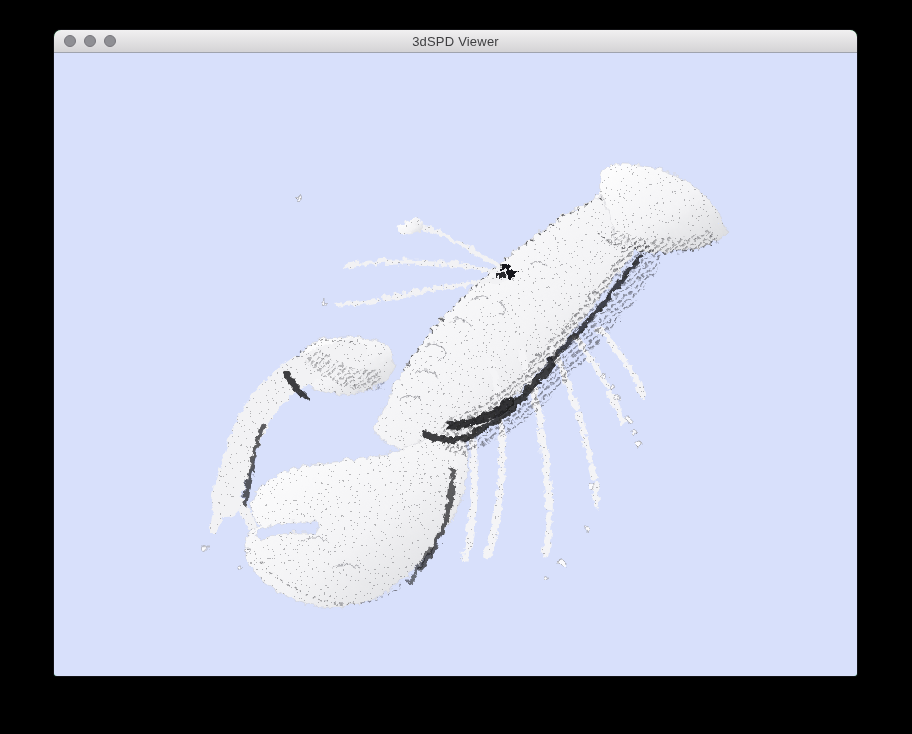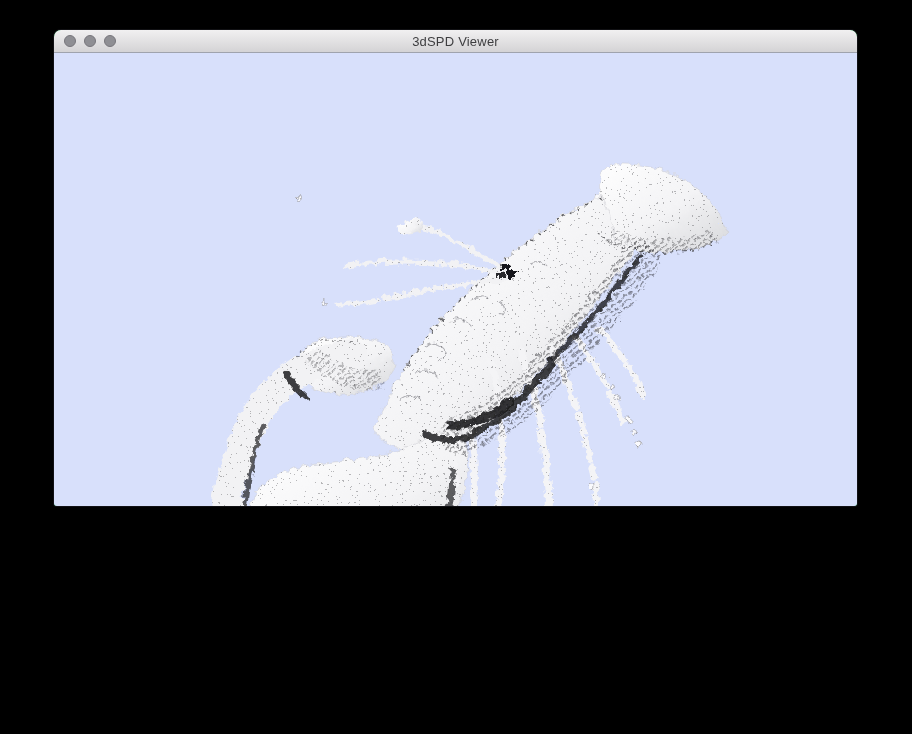--- a/index.html
+++ b/index.html
@@ -1,18 +1,18 @@
 <!DOCTYPE html>
 <html><head>
 <meta charset="utf-8">
 <style>
   html,body{margin:0;padding:0;background:#000;width:912px;height:734px;overflow:hidden;
             font-family:"Liberation Sans",sans-serif;}
   .desktop{position:absolute;inset:0;background:#000;}
-  .window{position:absolute;left:54px;top:30px;width:803px;height:476px;
+  .window{position:absolute;left:54px;top:30px;width:803px;height:646px;
           border-radius:7px 7px 3px 3px;overflow:hidden;background:#22c55e;
           box-shadow:0 0 0 1px rgba(20,20,24,.85),0 10px 28px rgba(0,0,0,.55);
           display:flex;flex-direction:column;}
   .titlebar{flex:0 0 22px;height:22px;position:relative;
             background:linear-gradient(#f1f0f1,#d4d3d5);
             border-bottom:1px solid #9fa3ad;display:flex;align-items:center;}
   .lights{position:absolute;left:10px;top:0;bottom:0;display:flex;align-items:center;gap:8px;}
   .light{width:12px;height:12px;border-radius:50%;background:#8f8f94;
          border:1px solid #77767c;box-sizing:border-box;cursor:default;}
   .title{flex:1;text-align:center;font-size:13px;color:#3e3e40;letter-spacing:.2px;

